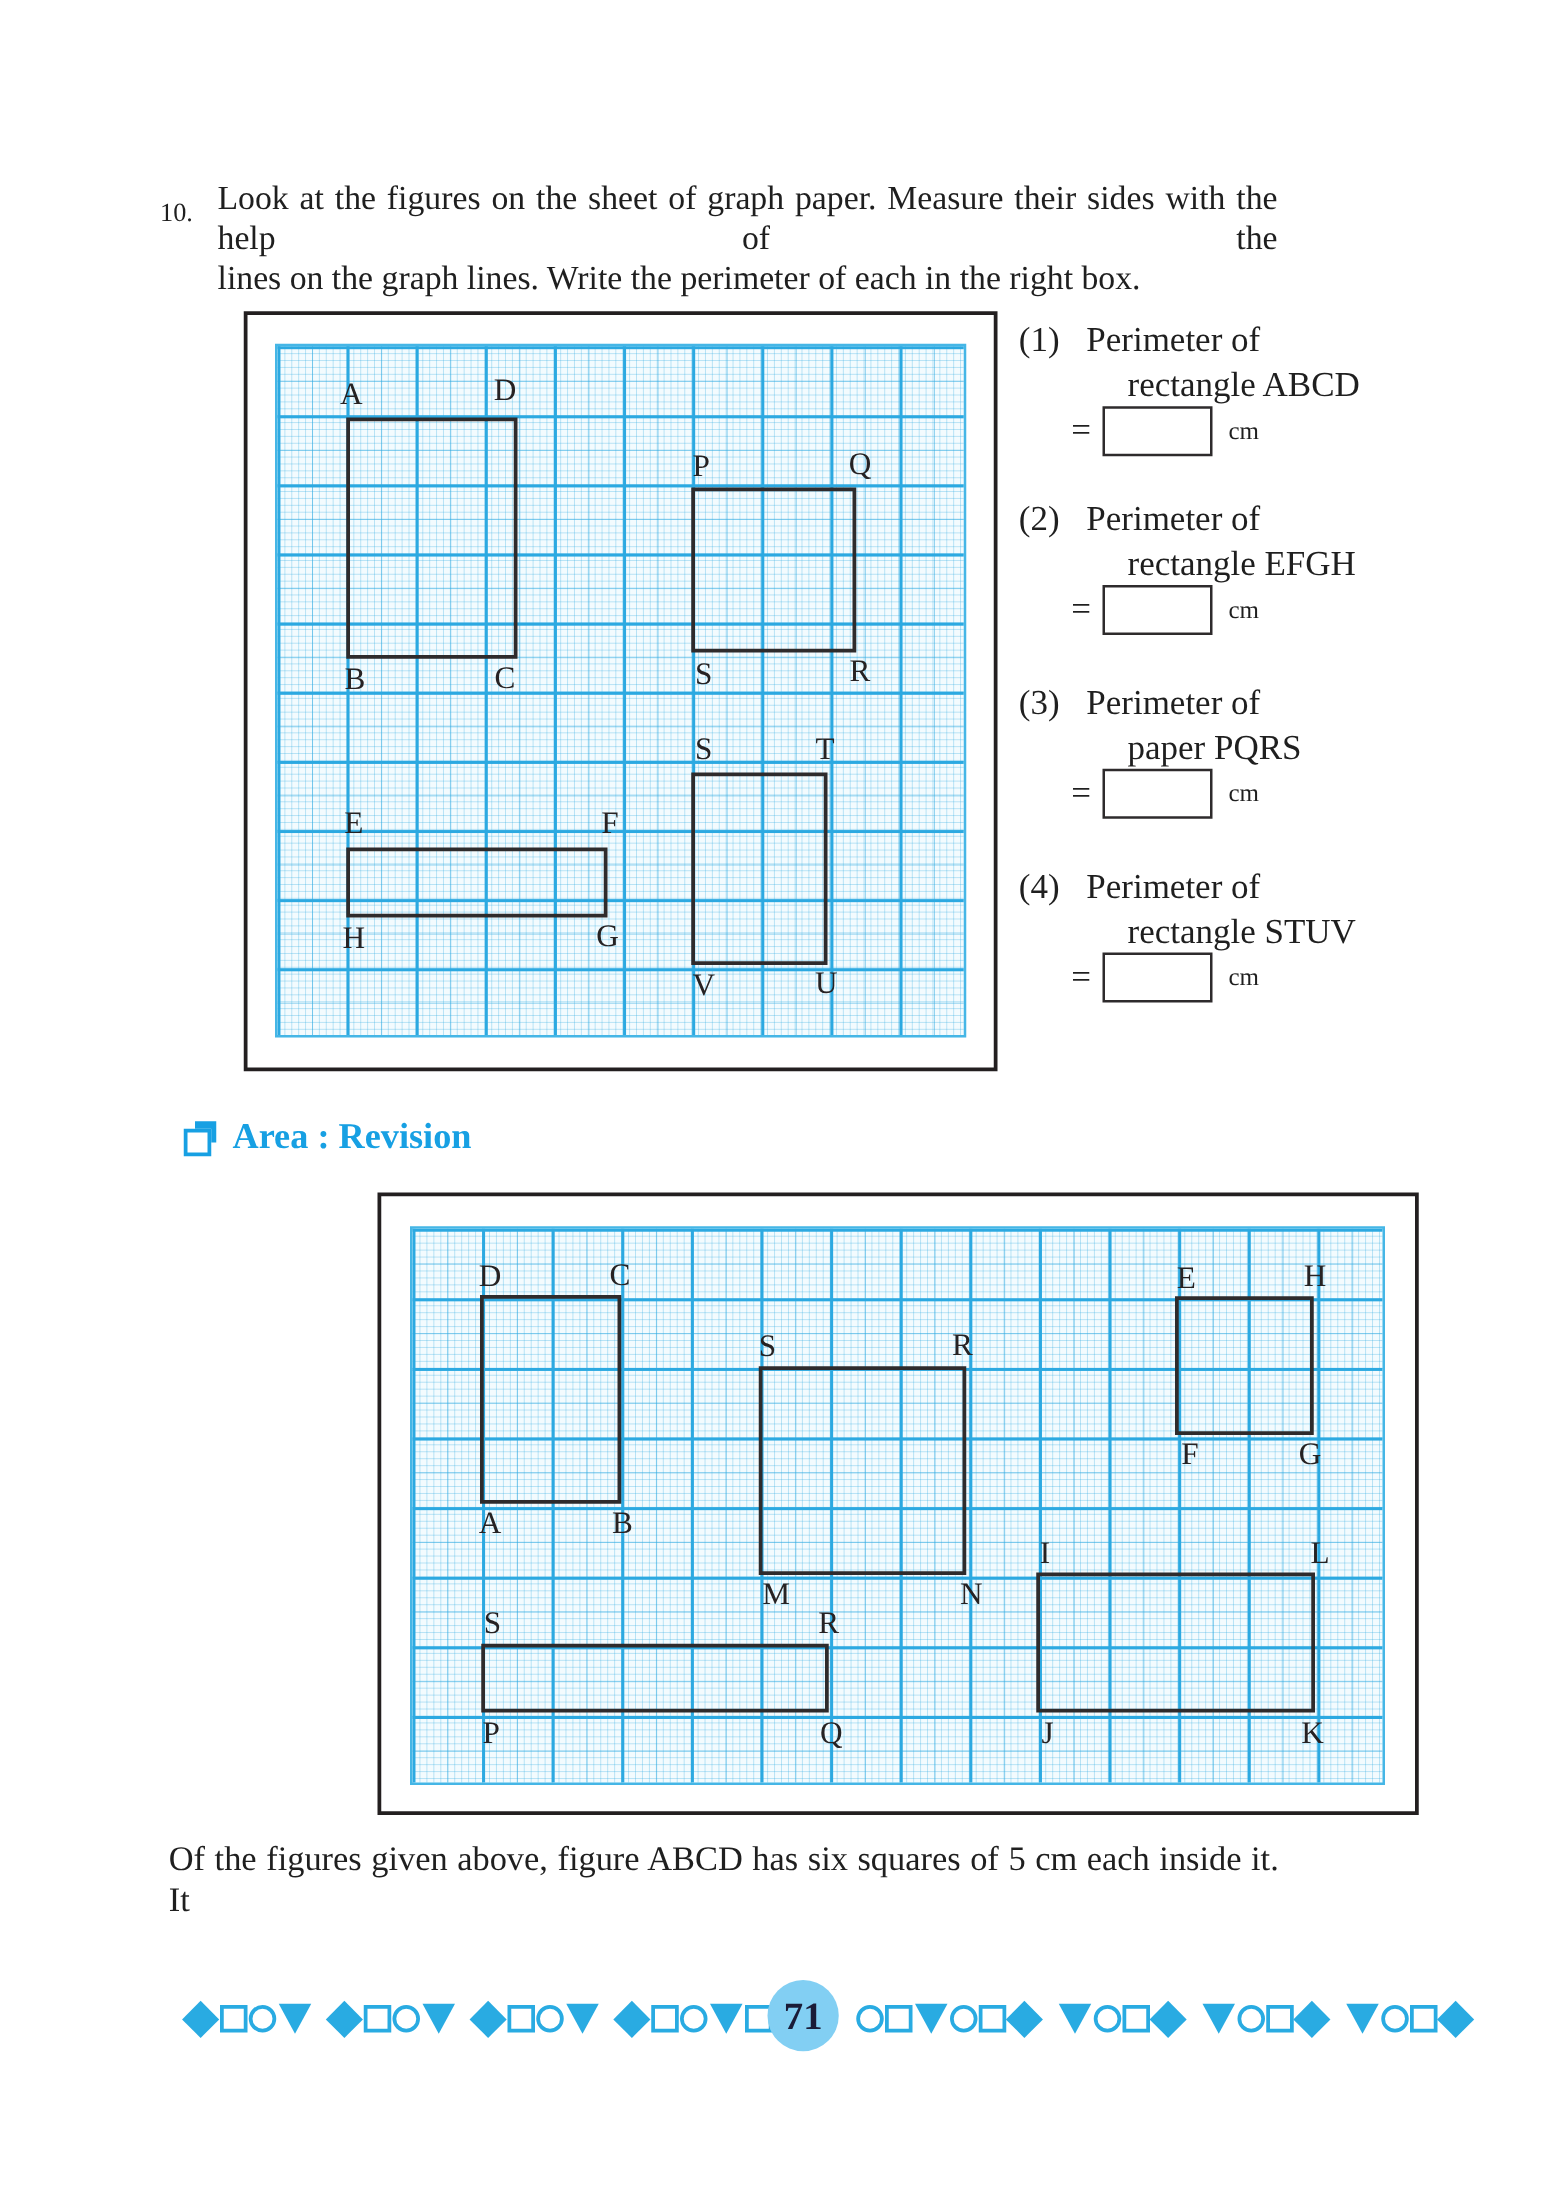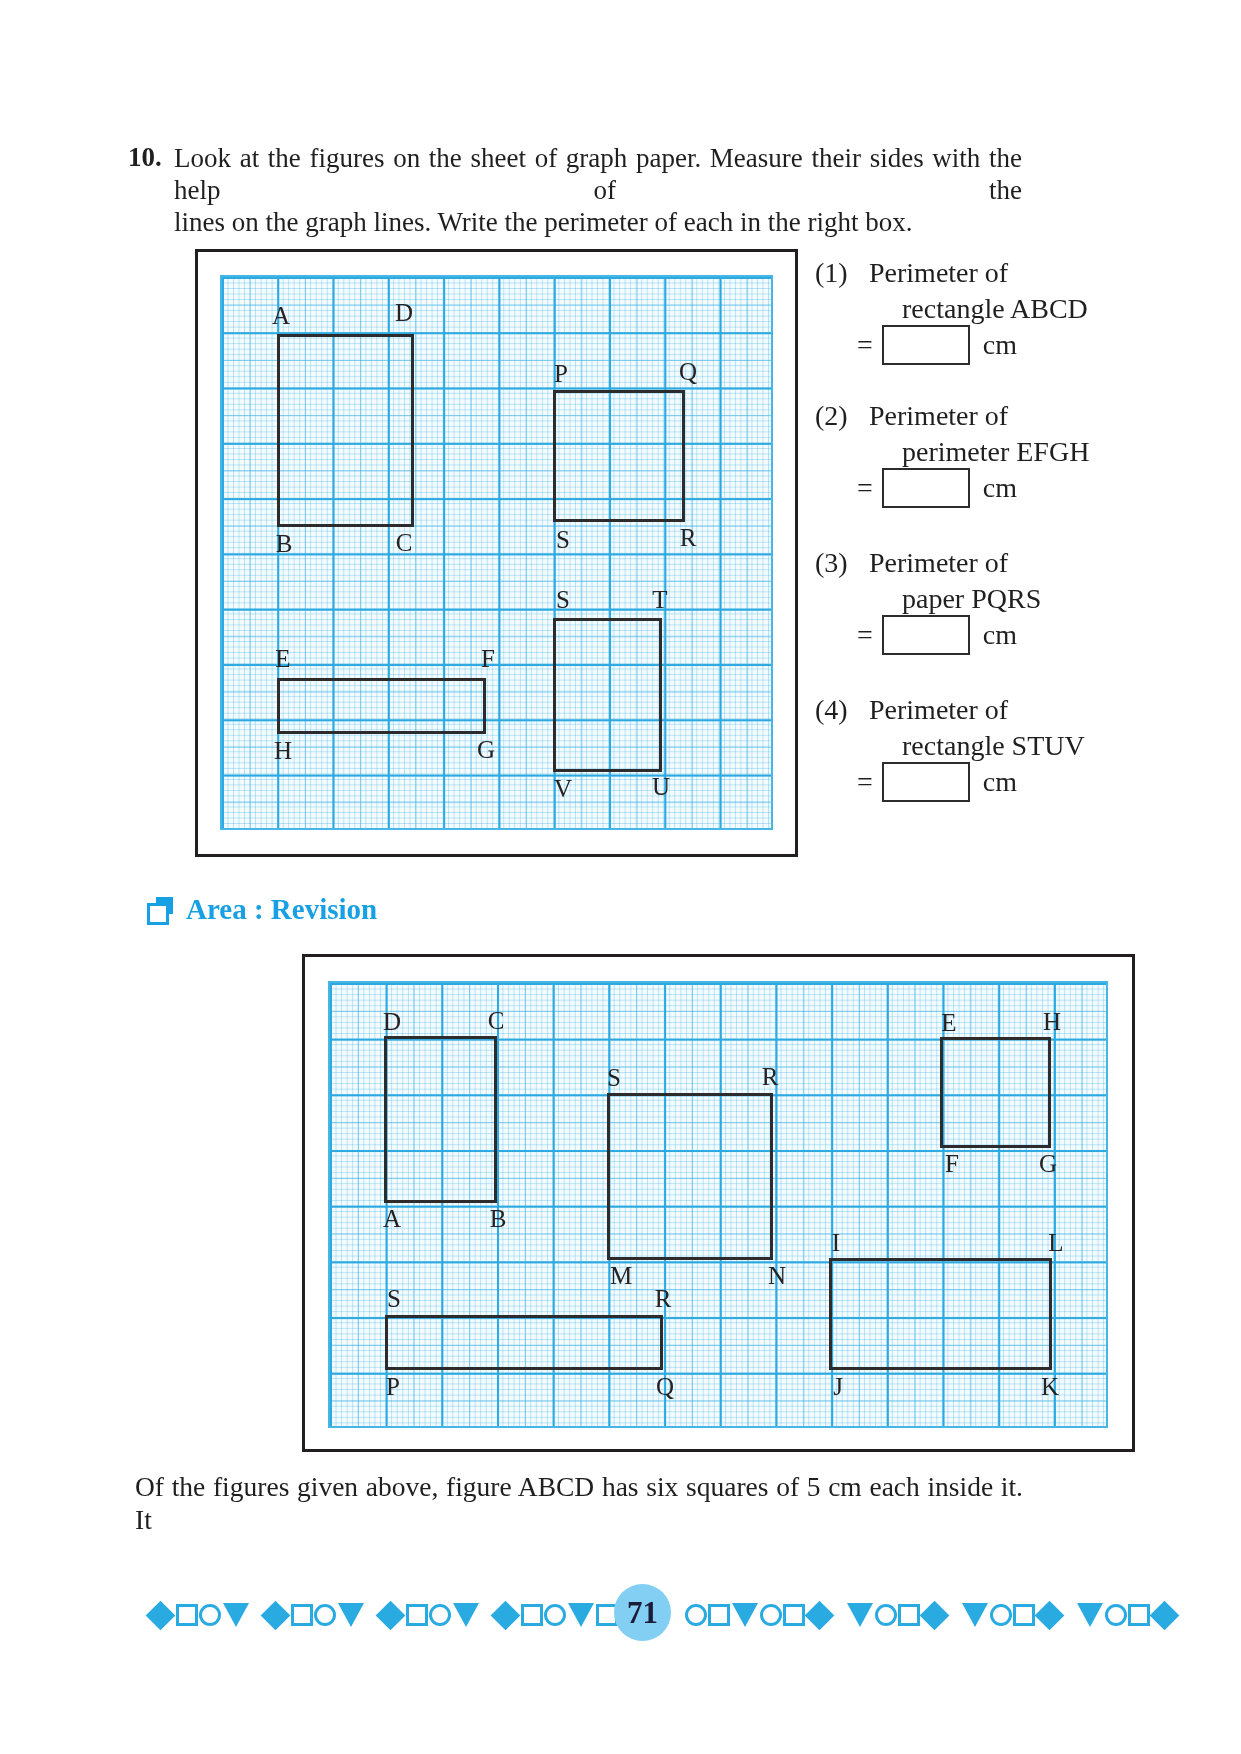--- a/index.html
+++ b/index.html
@@ -1,19 +1,19 @@
 <!DOCTYPE html>
 <html><head>
 <meta charset="utf-8">
 <style>
   html,body{margin:0;padding:0;background:#fff;}
   .page{position:relative;width:1241px;height:1754px;background:#ffffff;overflow:hidden;
         font-family:"Liberation Serif", serif;color:#1f1f1f;}
   
-  .qnum{position:absolute;left:128px;top:142px;font-size:27px;font-weight:bold;}
+  .qnum{position:absolute;left:128px;top:158px;font-size:21px;font-weight:normal;}
   .qtext{position:absolute;left:174px;top:142px;width:848px;font-size:27px;line-height:32px;}
   .qline1{text-align:justify;text-align-last:justify;}
   .qline2{text-align:left;}
   
   .gbox{position:absolute;border:3px solid #231F20;background:#fff;box-sizing:border-box;}
   .ggrid{position:absolute;box-sizing:border-box;background-color:#F3FBFE;border:2px solid #45B6E6;
     background-image:
       linear-gradient(to right,#2CA9E1 0,#2CA9E1 2px,transparent 2px),
       linear-gradient(to bottom,#2CA9E1 0,#2CA9E1 2px,transparent 2px),
       linear-gradient(to right,rgba(44,169,225,.50) 0,rgba(44,169,225,.50) 1px,transparent 1px),
@@ -25,21 +25,21 @@
   .frect{position:absolute;border:3px solid #2e2b2c;background:transparent;box-sizing:border-box;}
   .flabel{position:absolute;transform:translateX(-50%);font-size:25px;line-height:26px;color:#262223;}
   
   .pitem{position:absolute;left:815px;width:310px;font-size:28px;line-height:34px;}
   .pnum{position:absolute;left:0;top:0;}
   .pline1{position:absolute;left:54px;top:0;white-space:nowrap;}
   .pline2{position:absolute;left:47px;top:36px;white-space:nowrap;margin-left:40px;}
   .prow{position:absolute;left:42px;top:68px;display:flex;align-items:center;height:42px;}
   .peq{font-size:28px;}
   .pbox{display:inline-block;width:84px;height:36px;border:2.5px solid #2e2b2c;background:#fff;margin-left:9px;}
-  .punit{margin-left:13px;font-size:28px;}
+  .punit{margin-left:13px;font-size:20px;}
   
   .heading{position:absolute;left:186px;top:893px;font-size:29px;font-weight:bold;color:#17A0E3;}
   .hicon{position:absolute;left:147px;top:897px;width:30px;height:30px;}
   .hicon .back{position:absolute;left:9px;top:0;width:17px;height:17px;background:#17A0E3;}
   .hicon .front{position:absolute;left:0;top:6px;width:16px;height:16px;background:#fff;border:3.5px solid #17A0E3;}
   
   .para{position:absolute;left:135px;top:1470px;width:888px;font-size:27.5px;line-height:33px;}
   .para .l1{text-align:justify;text-align-last:justify;}
   .para .l2{text-align:left;}
   
@@ -72,21 +72,21 @@
     <div class="pline2">rectangle ABCD</div>
     <div class="prow">
       <span class="peq">=</span>
       <span class="pbox"></span>
       <span class="punit">cm</span>
     </div>
   </div>
   <div class="pitem" style="top:399px">
     <div class="pnum">(2)</div>
     <div class="pline1">Perimeter of</div>
-    <div class="pline2">perimeter EFGH</div>
+    <div class="pline2">rectangle EFGH</div>
     <div class="prow">
       <span class="peq">=</span>
       <span class="pbox"></span>
       <span class="punit">cm</span>
     </div>
   </div>
   <div class="pitem" style="top:546px">
     <div class="pnum">(3)</div>
     <div class="pline1">Perimeter of</div>
     <div class="pline2">paper PQRS</div>

